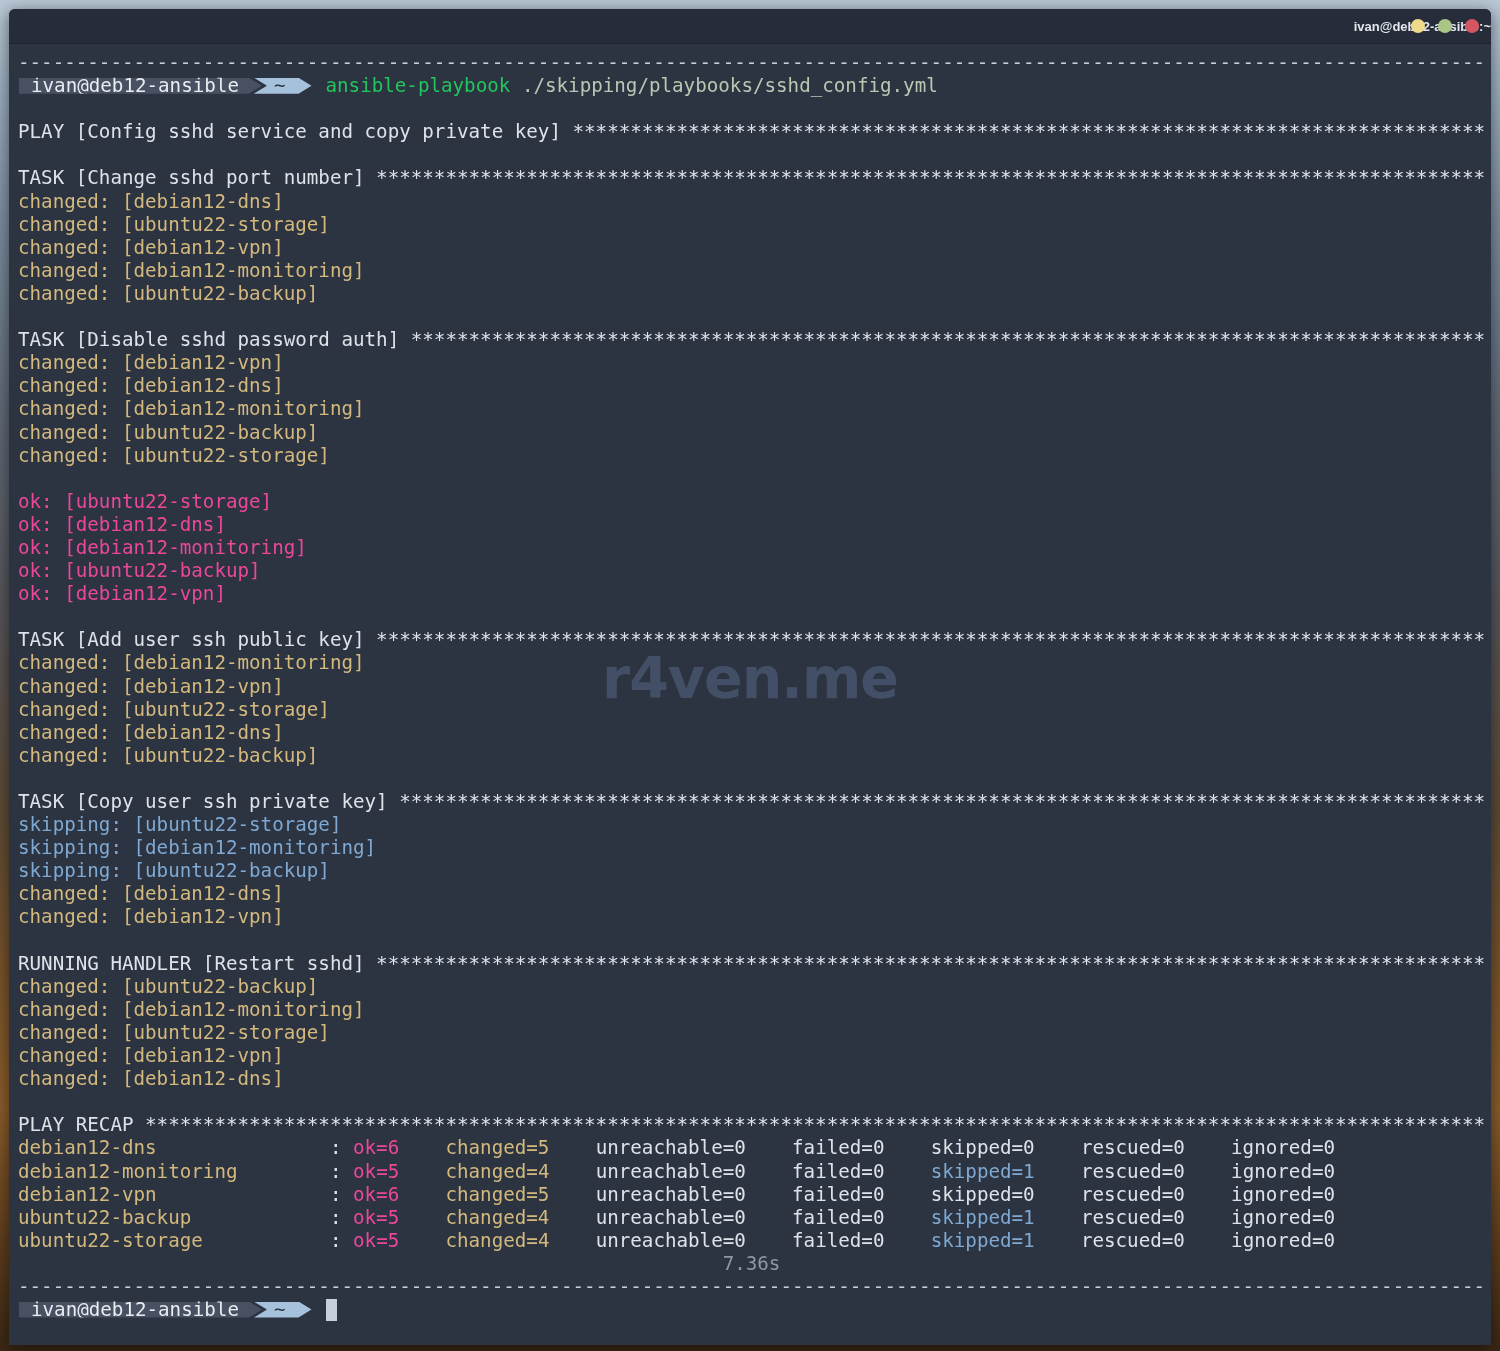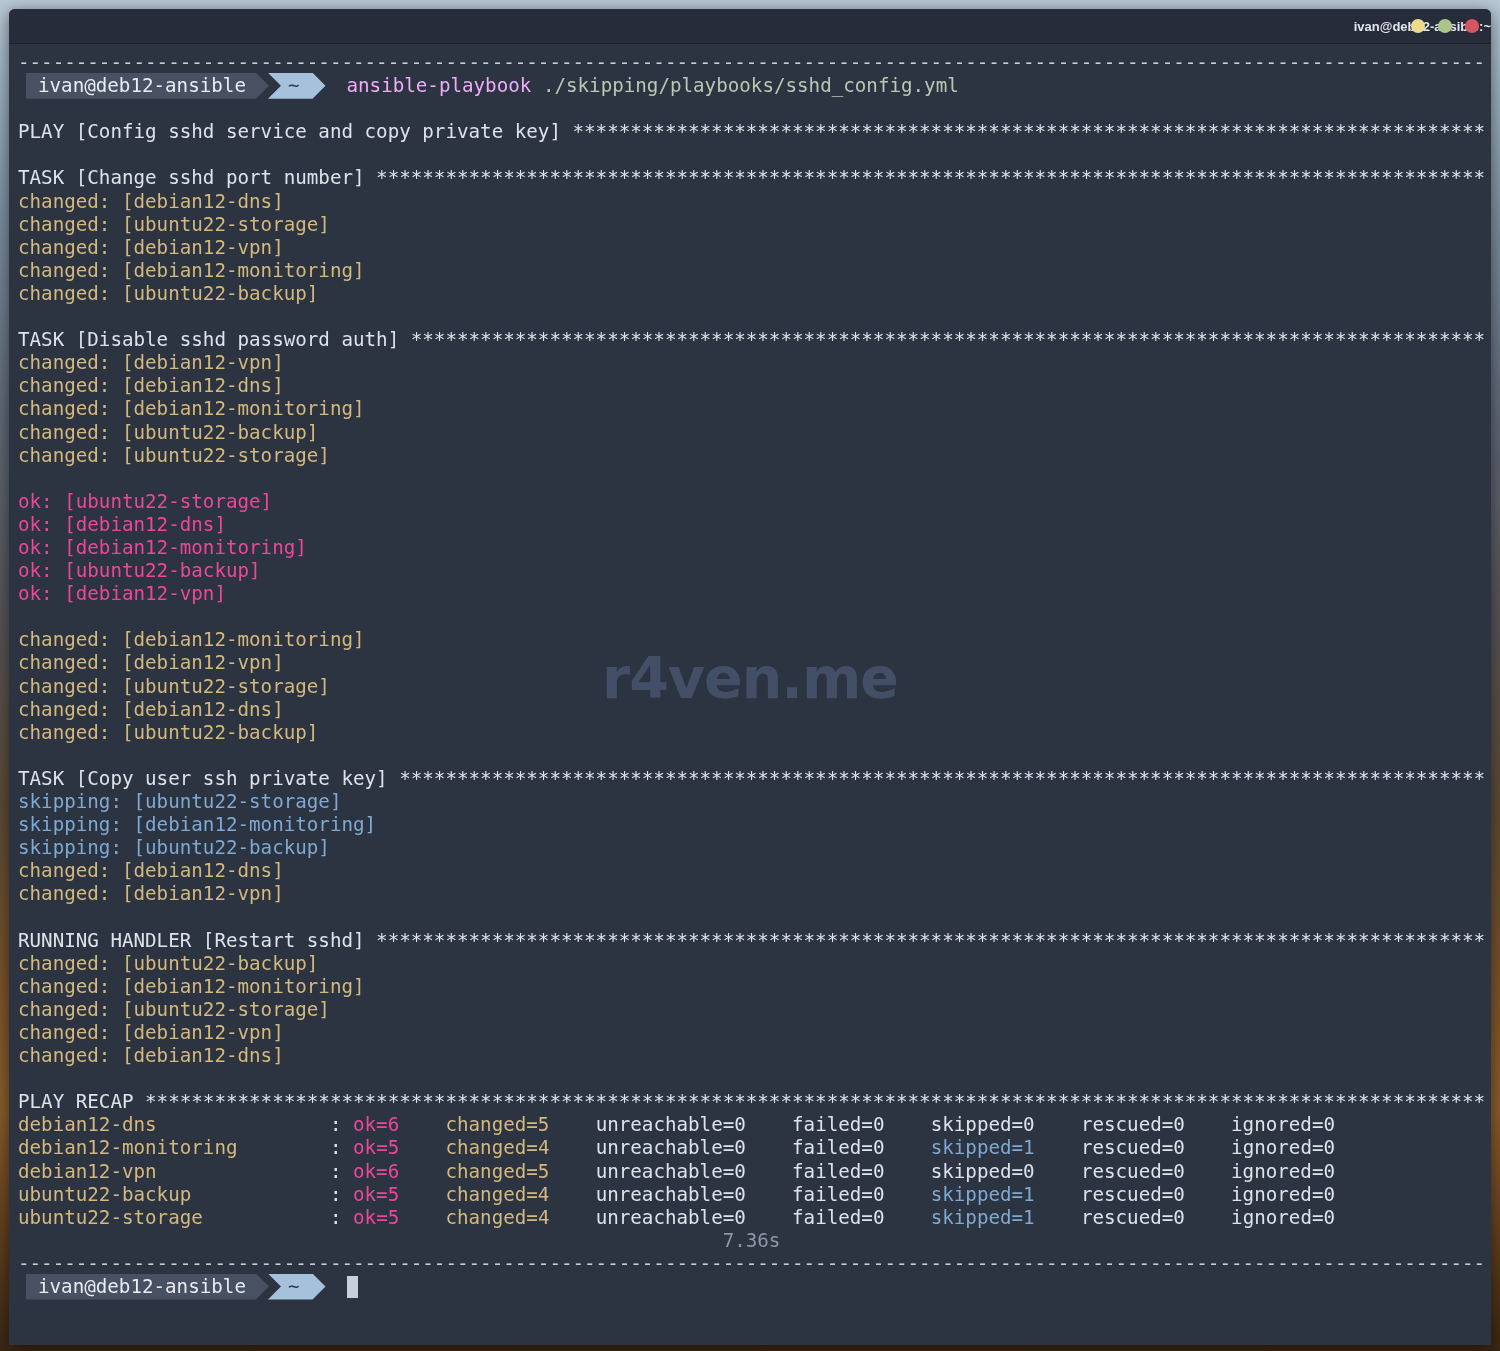--- a/index.html
+++ b/index.html
@@ -35,26 +35,26 @@
     color:#dee3ea;
     overflow:hidden;
   }
   .line{white-space:pre; height:23.1px;}
   .c-white{color:#dee3ea;}
   .c-sep{color:#c7ced8;}
   .c-changed{color:#d3b97d;}
   .c-ok{color:#ec4899;}
   .c-skip{color:#7fa9d2;}
   .c-gray{color:#8d97a5;}
-  .c-cmd{color:#f0abfc;text-align:center;}
+  .c-cmd{color:#22c55e;text-align:center;}
   .c-arg{color:#b9c8b3;}
   .promptline{display:flex; align-items:center;}
   .pl-seg{
     display:inline-flex; align-items:center;
-    height:26px; margin:-1.5px 8px;
+    height:16px; margin:-1.5px 1px;
     font-size:19.2px;
   }
   .pl-user{
     background:#485162; color:#e9ecf1;
     padding:0 23px 0 12px;
     clip-path:polygon(0 0, calc(100% - 13px) 0, 100% 50%, calc(100% - 13px) 100%, 0 100%);
   }
   .pl-cwd{
     background:#a6c1dc; color:#2c3341;
     padding:0 26px 0 20px; margin-left:-9px;
@@ -106,20 +106,21 @@
         <div class="line "><span class="c-changed">changed: [debian12-monitoring]</span></div>
         <div class="line "><span class="c-changed">changed: [ubuntu22-backup]</span></div>
         <div class="line "><span class="c-changed">changed: [ubuntu22-storage]</span></div>
         <div class="line ">&nbsp;</div>
         <div class="line "><span class="c-ok">ok: [ubuntu22-storage]</span></div>
         <div class="line "><span class="c-ok">ok: [debian12-dns]</span></div>
         <div class="line "><span class="c-ok">ok: [debian12-monitoring]</span></div>
         <div class="line "><span class="c-ok">ok: [ubuntu22-backup]</span></div>
         <div class="line "><span class="c-ok">ok: [debian12-vpn]</span></div>
         <div class="line ">&nbsp;</div>
+        <div class="line c-white">TASK [Add user ssh public key] ************************************************************************************************</div>
         <div class="line "><span class="c-changed">changed: [debian12-monitoring]</span></div>
         <div class="line "><span class="c-changed">changed: [debian12-vpn]</span></div>
         <div class="line "><span class="c-changed">changed: [ubuntu22-storage]</span></div>
         <div class="line "><span class="c-changed">changed: [debian12-dns]</span></div>
         <div class="line "><span class="c-changed">changed: [ubuntu22-backup]</span></div>
         <div class="line ">&nbsp;</div>
         <div class="line c-white">TASK [Copy user ssh private key] **********************************************************************************************</div>
         <div class="line "><span class="c-skip">skipping: [ubuntu22-storage]</span></div>
         <div class="line "><span class="c-skip">skipping: [debian12-monitoring]</span></div>
         <div class="line "><span class="c-skip">skipping: [ubuntu22-backup]</span></div>

